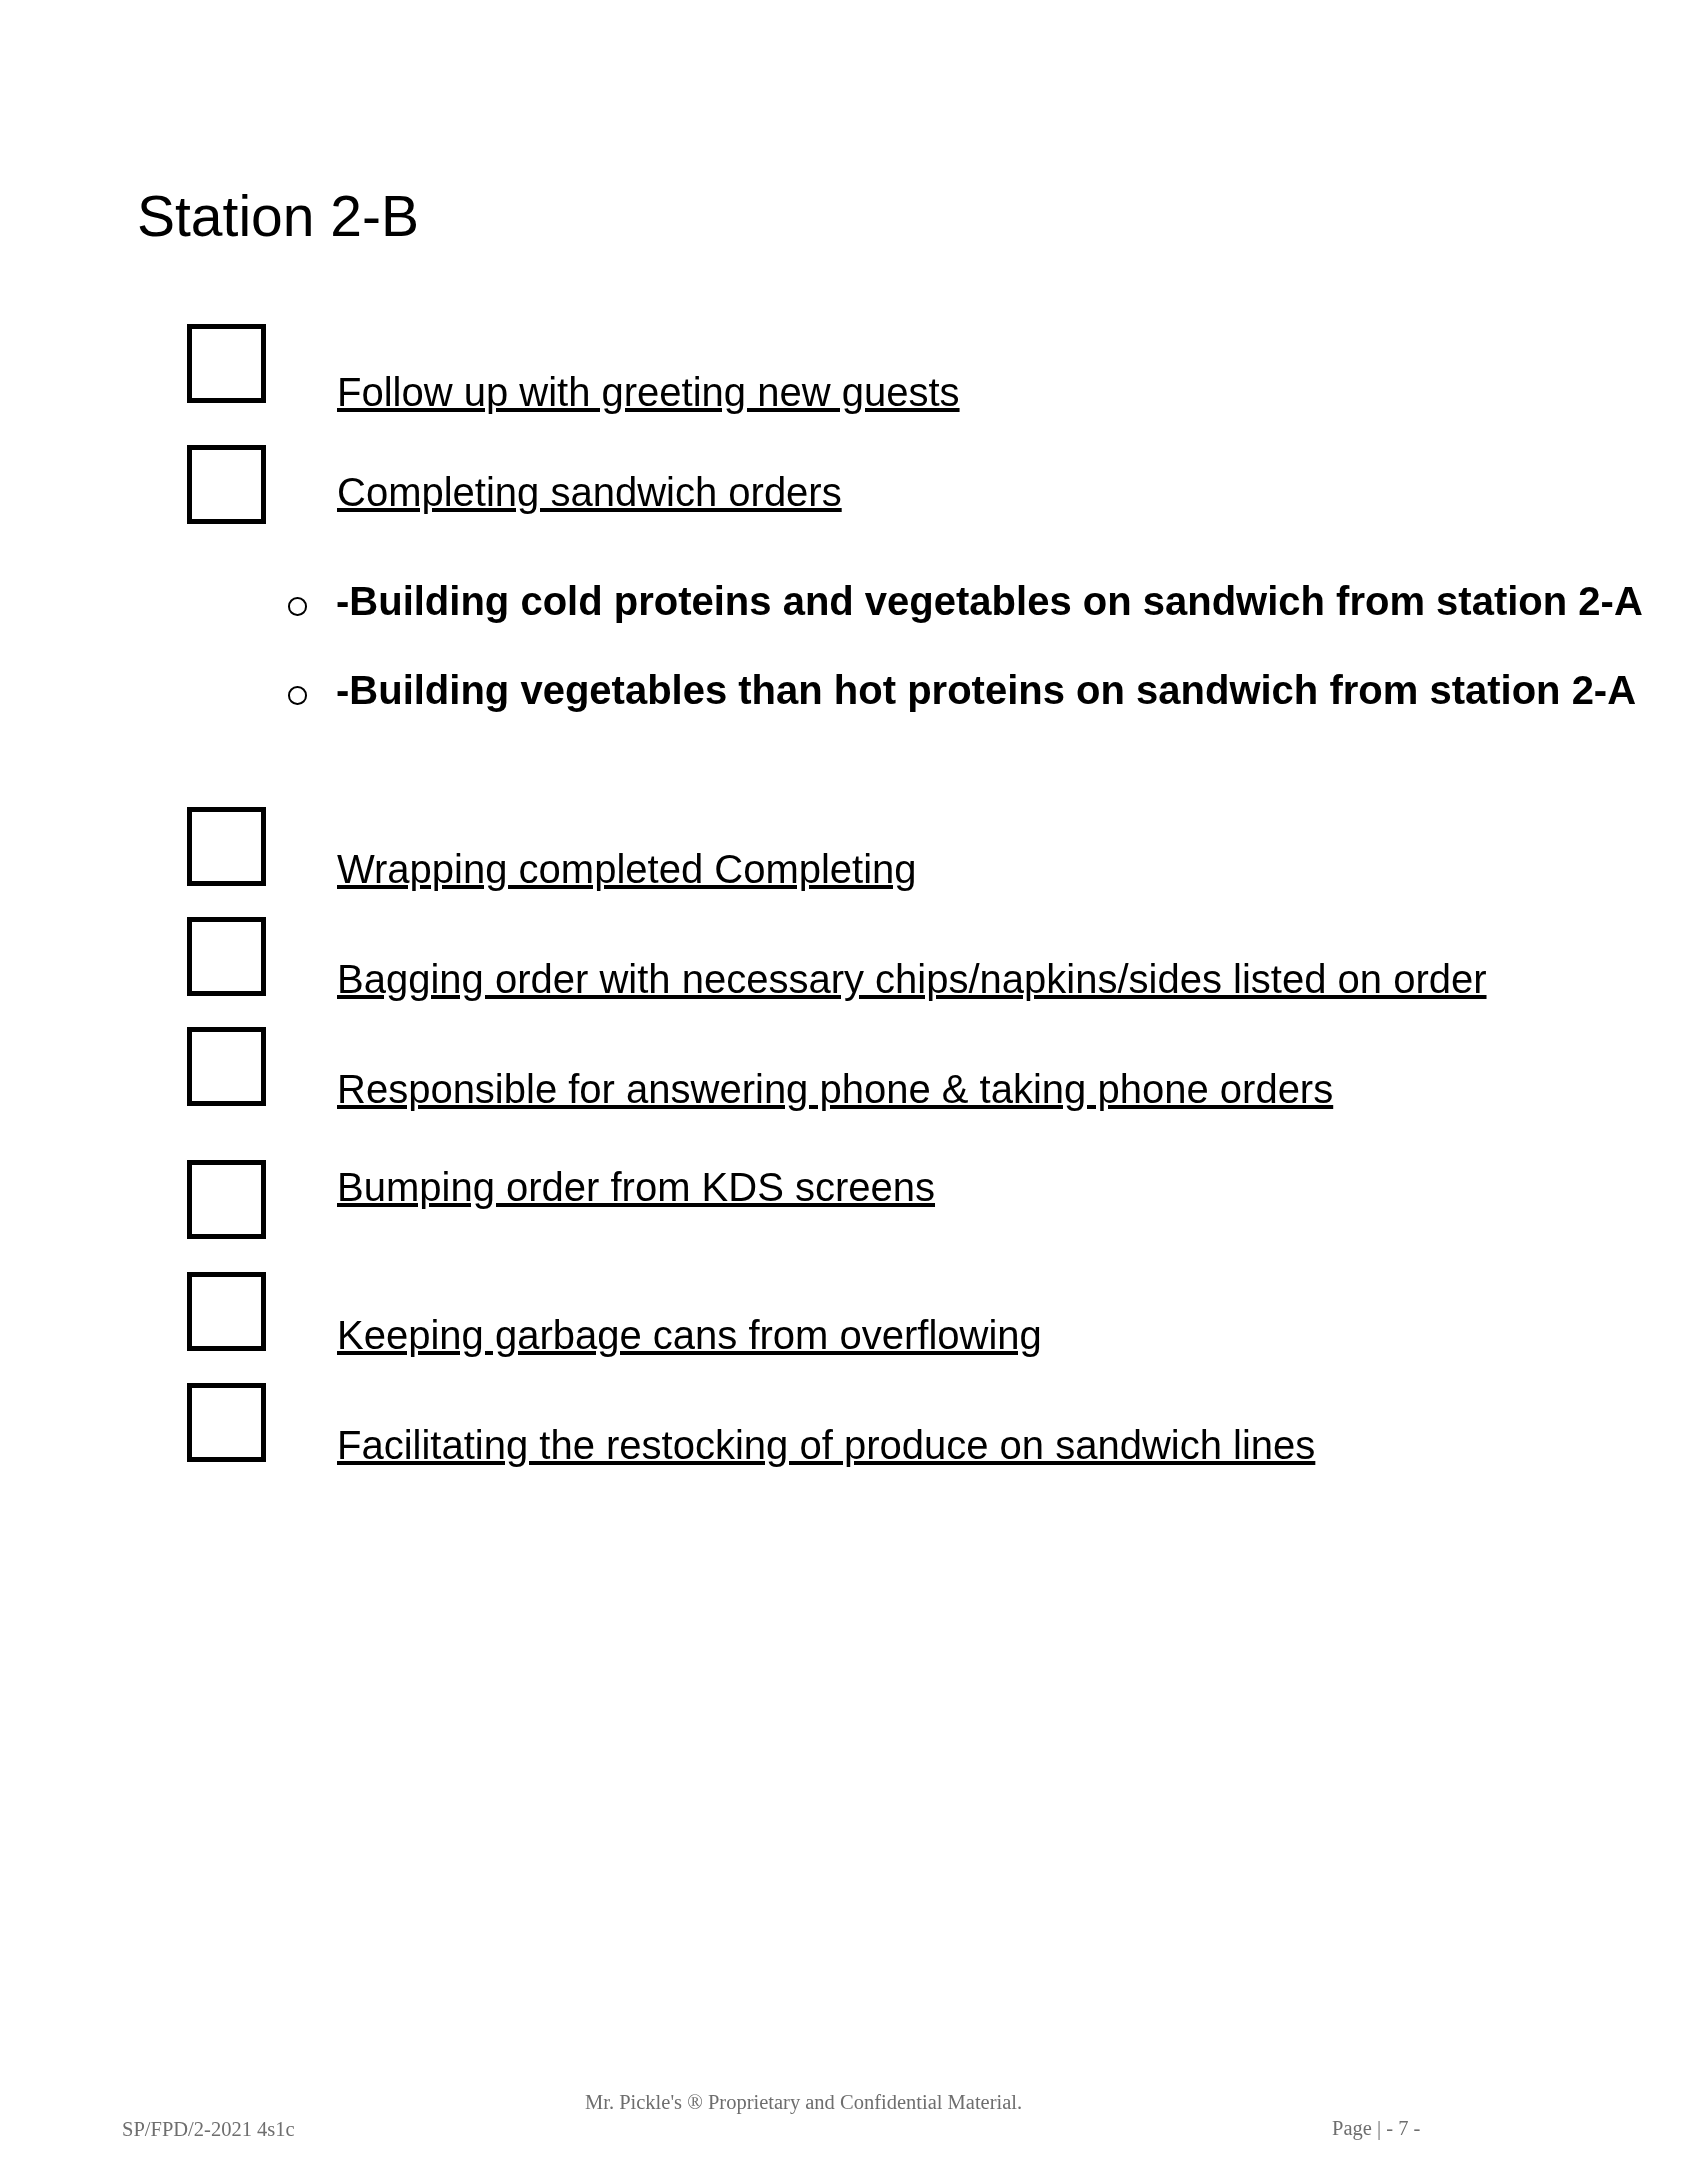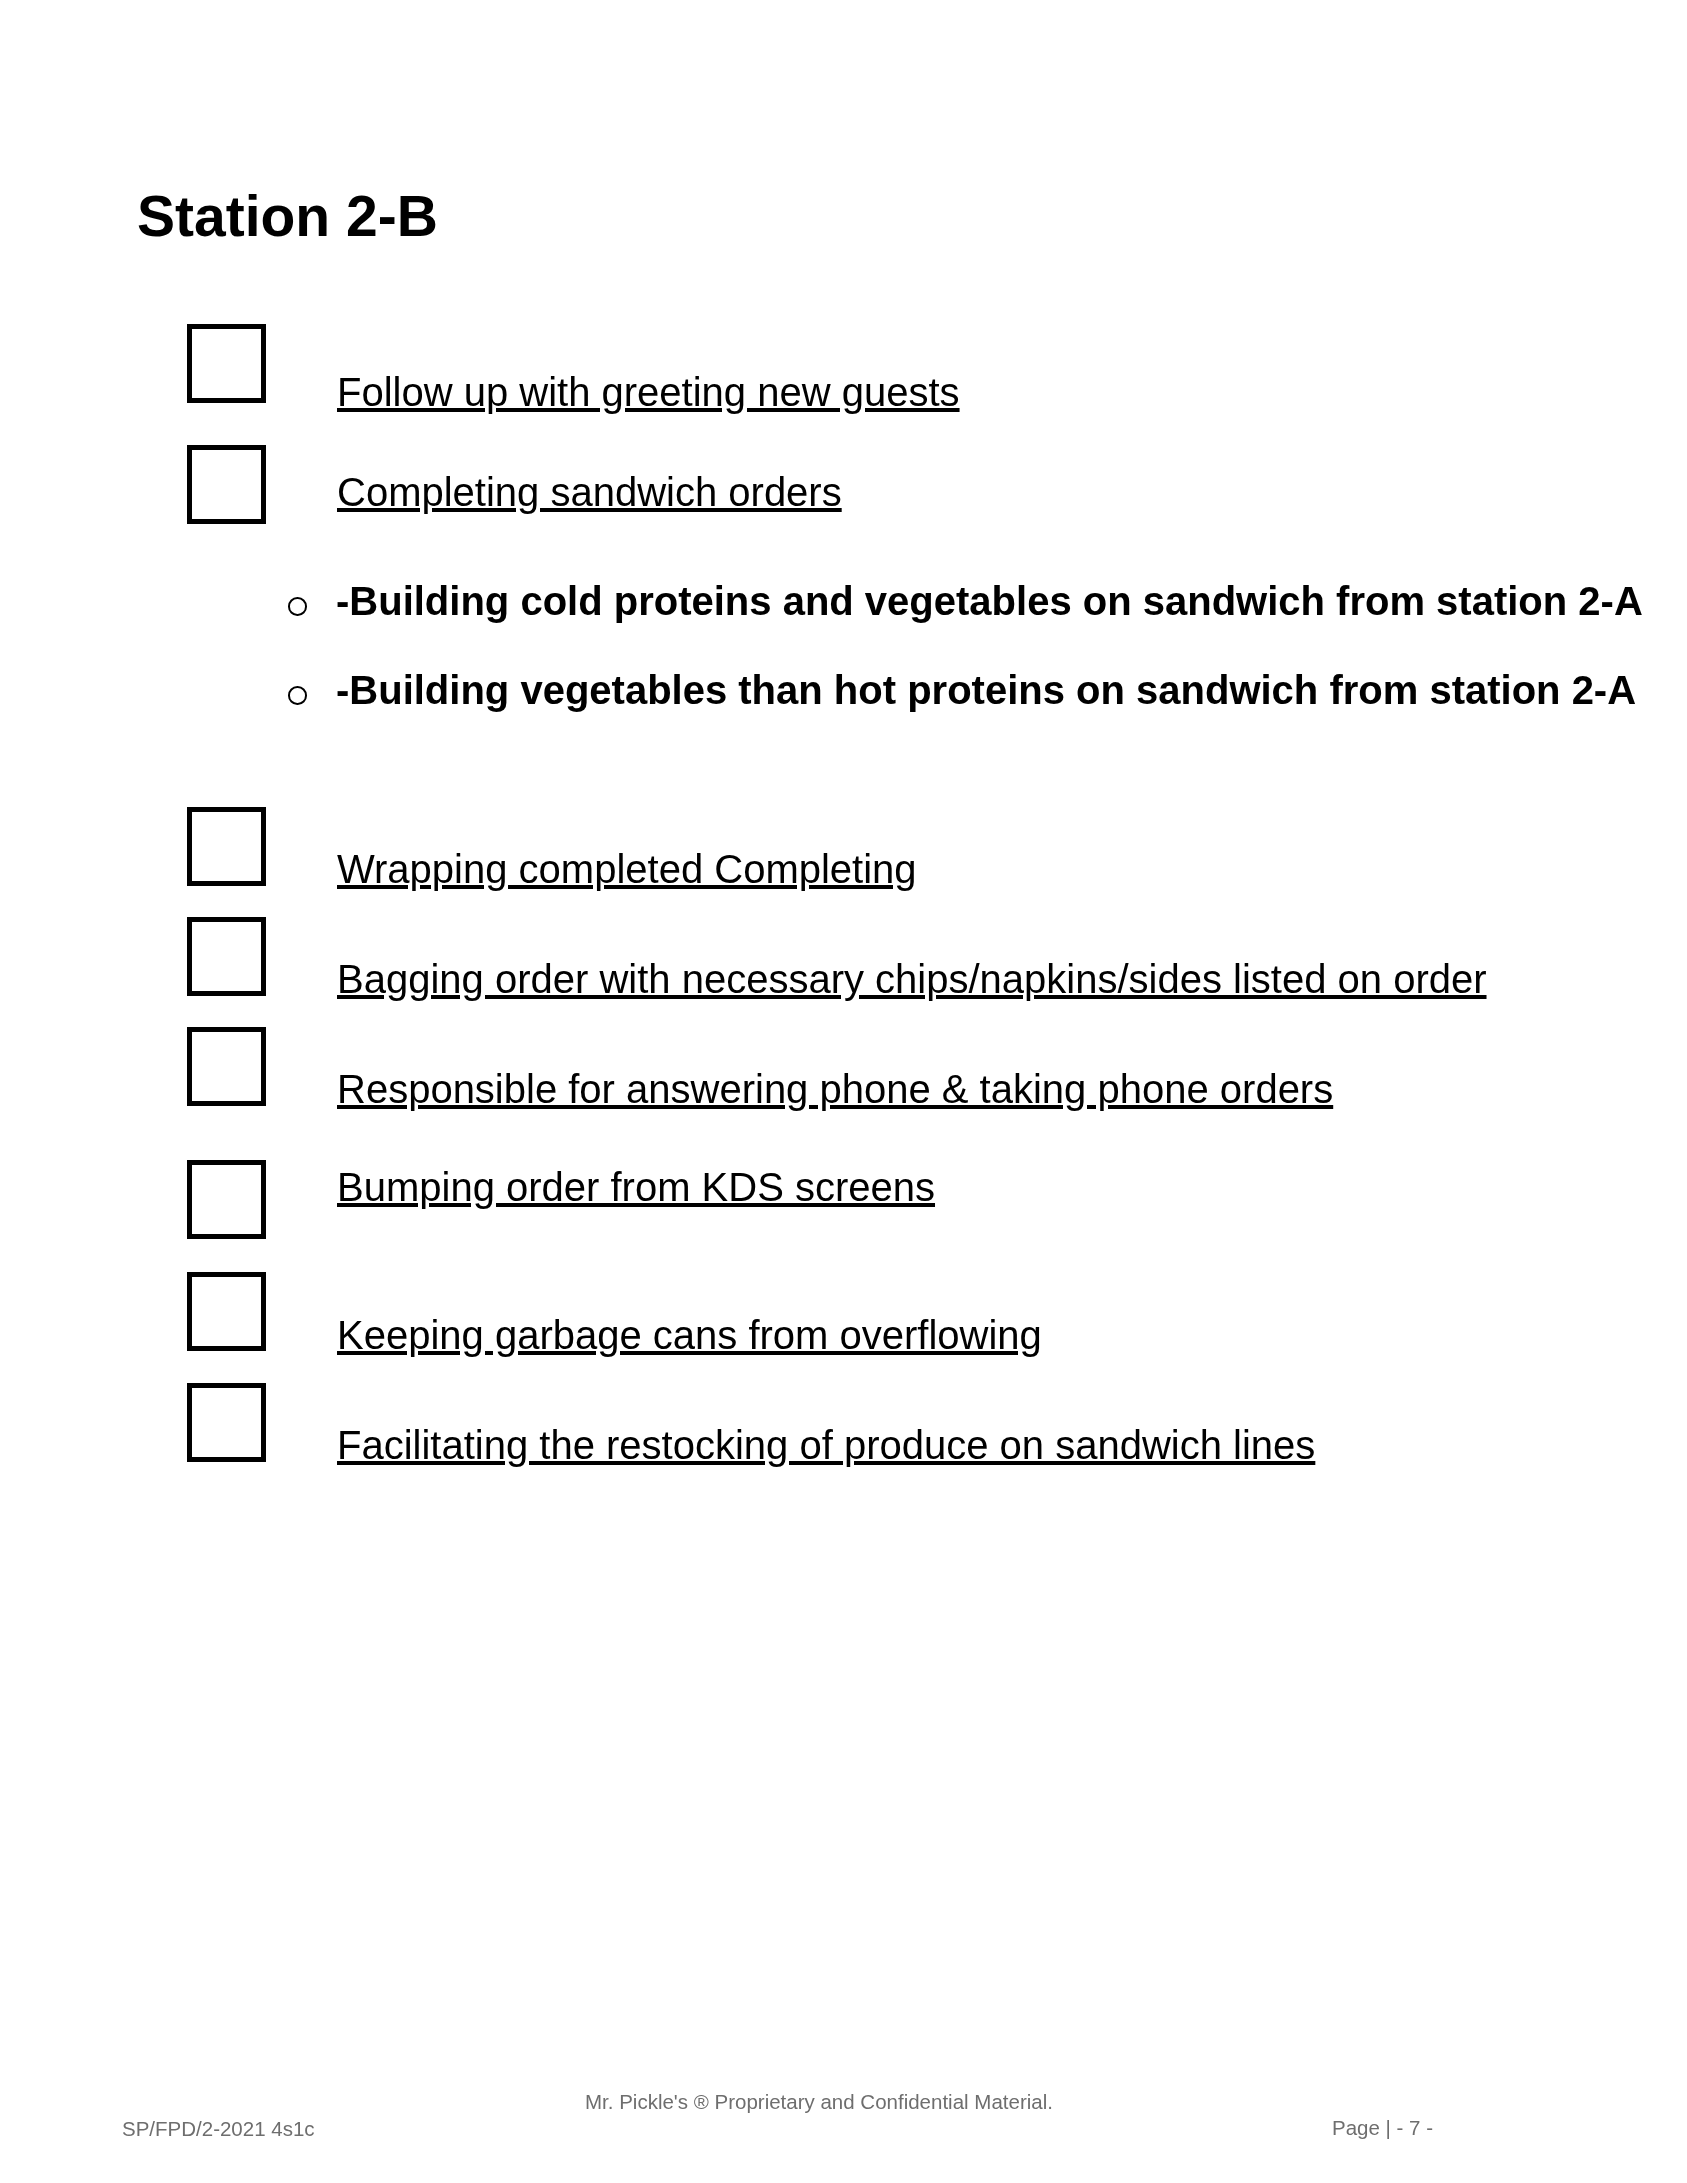--- a/index.html
+++ b/index.html
@@ -2,40 +2,40 @@
 <html style="font-size:10.6px"><head>
   <meta charset="utf-8">
   <style>
     html, body { margin: 0; padding: 0; background: #ffffff; }
     body {
       width: 1687px; height: 2183px; position: relative; overflow: hidden;
       font-family: "Liberation Sans", sans-serif; color: #000;
     }
     .title {
       position: absolute; left: 137px; top: 183px;
-      font-size: 57px; font-weight: bold; line-height: 66px; white-space: nowrap;
+      font-size: 57px; font-weight: normal; line-height: 66px; white-space: nowrap;
     }
     .cb {
       position: absolute; left: 187px; width: 69px; height: 69px;
       border: 5.3px solid #000; background: #fff; box-sizing: content-box;
       cursor: pointer;
     }
     .item-text {
       position: absolute; left: 337px; font-size: 40px; line-height: 40px;
       white-space: nowrap; height: 40px; text-decoration: underline;
     }
     .bullet {
       position: absolute; left: 288px; width: 14.6px; height: 14.6px;
       border: 2px solid #000; border-radius: 50%;
     }
     .sub-text {
       position: absolute; left: 336px; font-size: 40px; line-height: 40px;
       white-space: nowrap; height: 40px; font-weight: bold;
     }
-    .footer { position: absolute; color: #6e6e6e; font-size: 20.5px; line-height: 22.5px; white-space: nowrap; }
+    .footer { position: absolute; color: #6e6e6e; font-size: 20.5px; line-height: 22.5px; white-space: nowrap; font-family: Liberation Serif, serif; }
     .footer-center { left: 585px; top: 2091px; }
     .footer-left { left: 122px; top: 2118px; }
     .footer-right { left: 1332px; top: 2117px; }
   </style>
 </head>
 <body>
 
 <div>
 
   <div class="title">Station 2-B</div>

